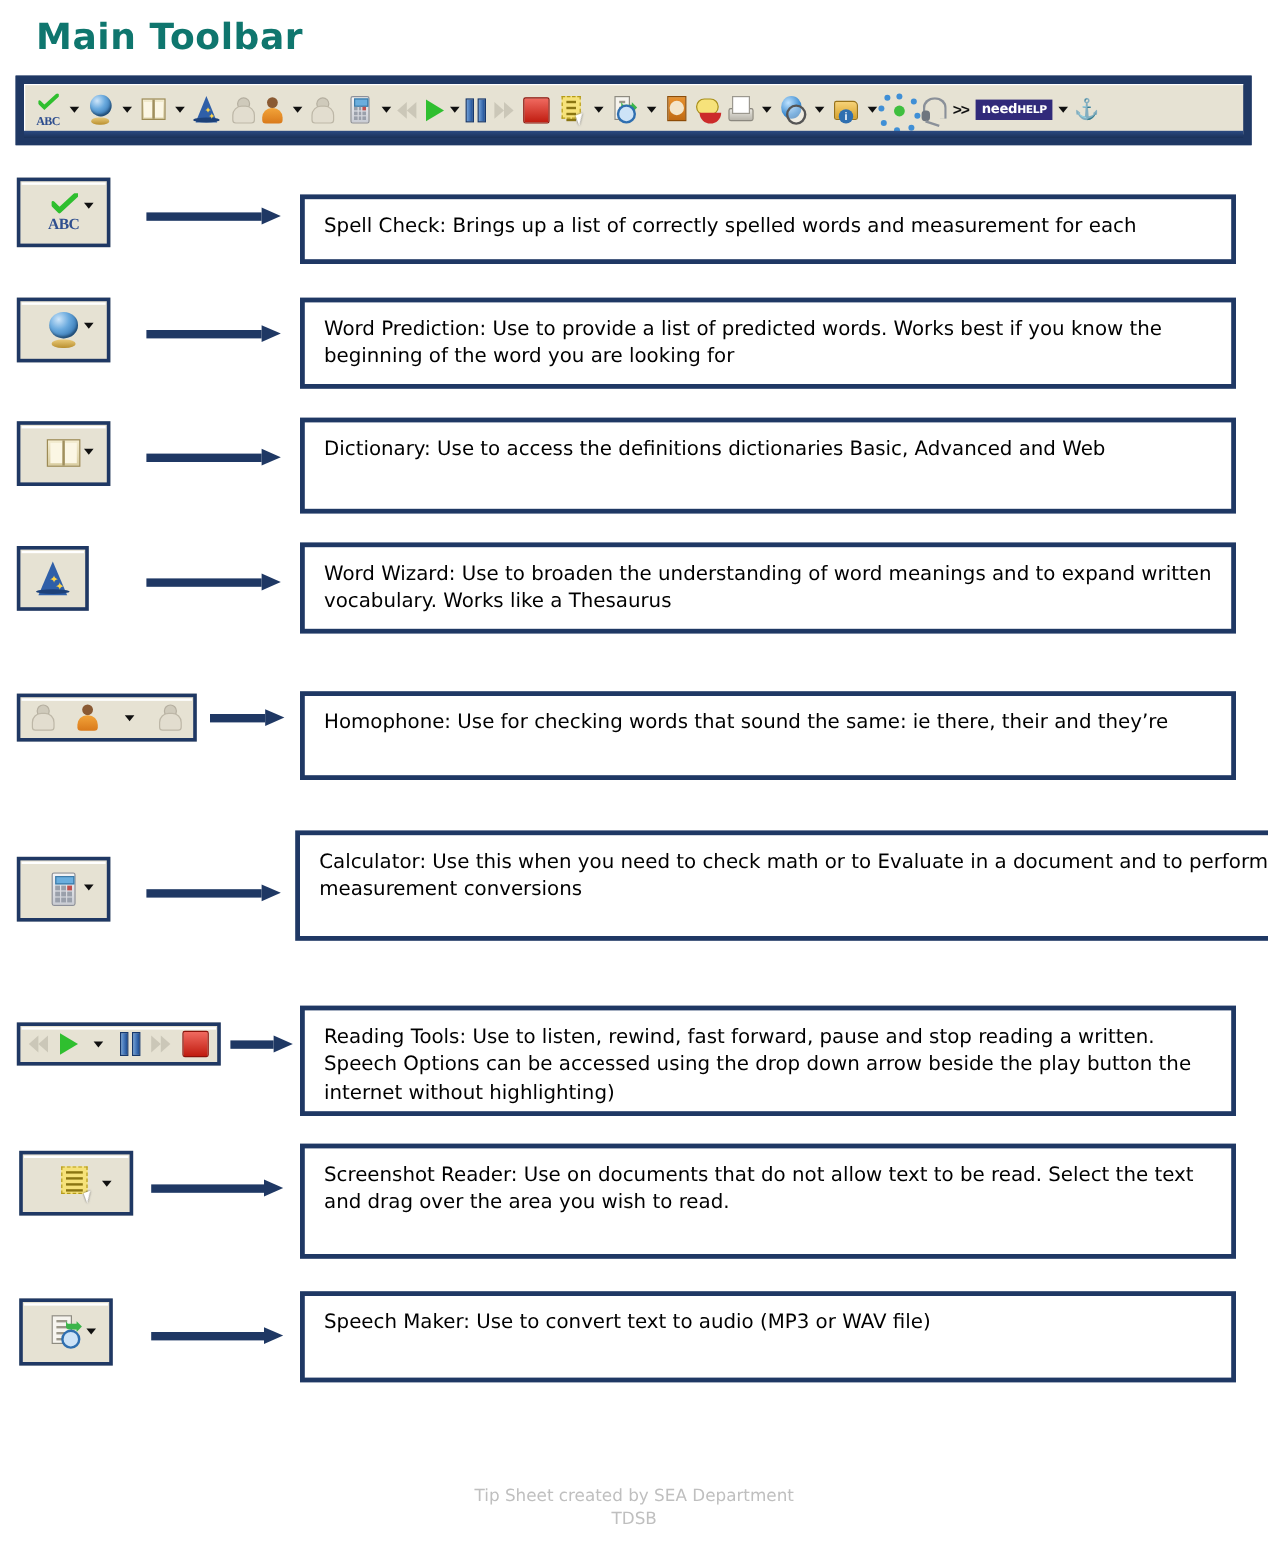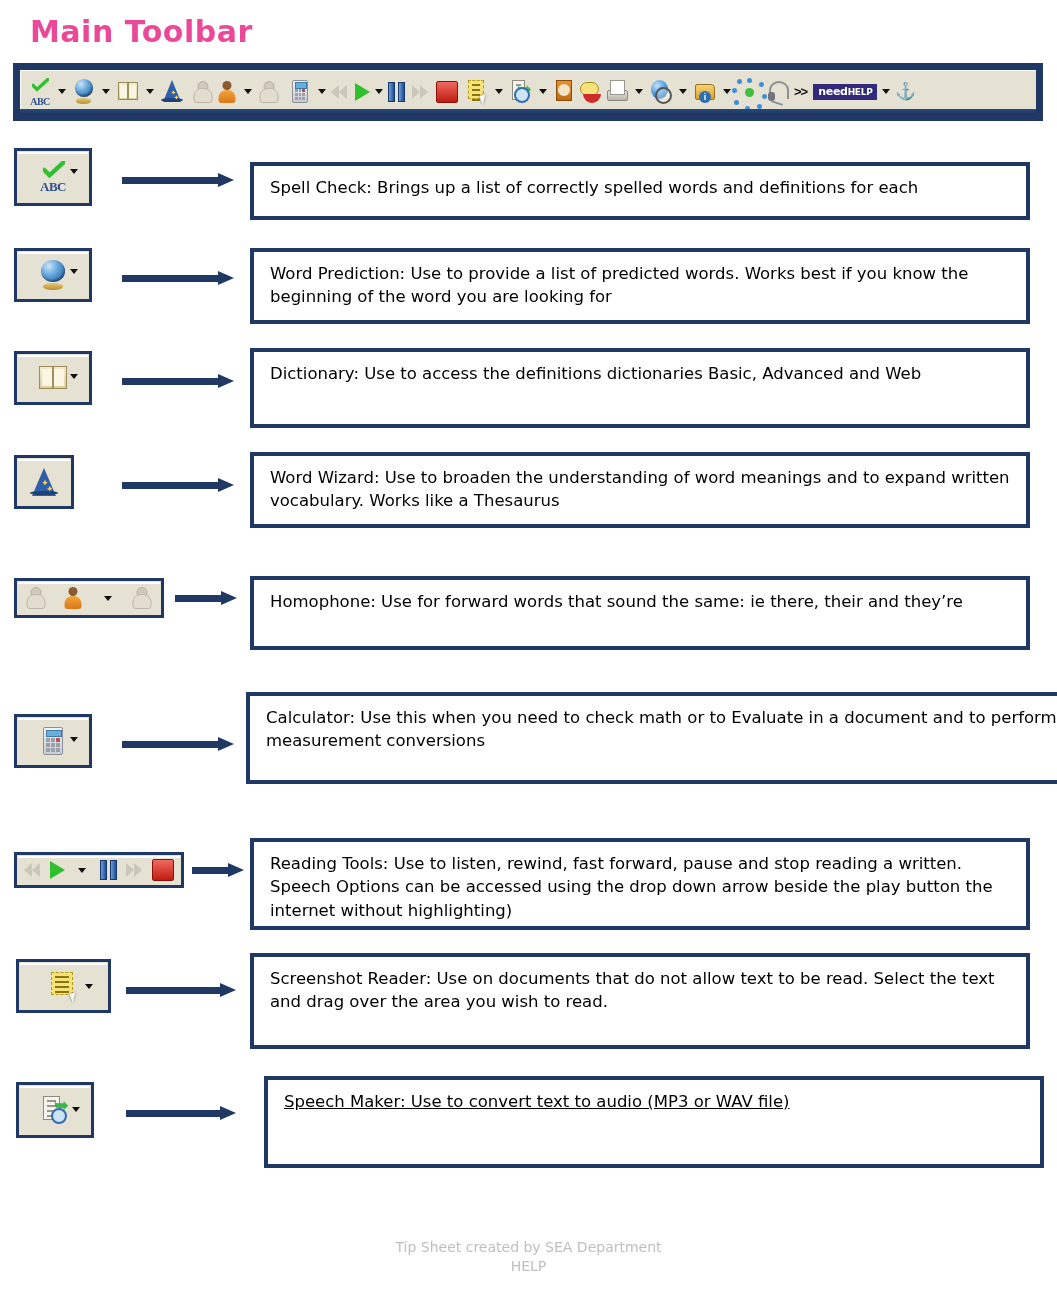--- a/index.html
+++ b/index.html
@@ -17,21 +17,21 @@
   }
 
   
   #page-title {
     position: absolute;
     left: 30px;
     top: 14px;
     font-size: 30px;
     font-weight: bold;
     letter-spacing: 0.5px;
-    color: #ec4899;
+    color: #0f766e;
     font-family: "DejaVu Sans", sans-serif;
   }
 
   
   #toolbar-frame {
     position: absolute;
     left: 13px;
     top: 63px;
     width: 1030px;
     height: 58px;
@@ -570,21 +570,21 @@
           <path d="M1 7 L6 12 L19 0" stroke="#2fbf2f" stroke-width="4" fill="none" stroke-linecap="round"></path>
         </svg>
       <span class="abc ico-spell-abc">ABC</span>
     </span>
     <span class="caret" style="position:absolute;right:6px;top:18px;"></span>
   </div>
   <div class="arrow" style="left:122px; top:25px; width:112px;">
     <div class="shaft" style="width:96px"></div>
       <div class="head" style="left:96px"></div>
   </div>
-  <div class="callout" style="left:250px; top:14px; width:780px; height:58px;">Spell Check:  Brings up a list of correctly spelled words and definitions for each</div>
+  <div class="callout" style="left:250px; top:14px; width:780px; height:58px;">Spell Check:  Brings up a list of correctly spelled words and measurement for each</div>
 </div>
 
 <div class="row" style="top:245px;">
   <div class="btn-chip" style="left:14px; top:3px; width:78px; height:54px;">
     <div class="inner-hl"></div>
     <span class="ic ic32">
       <span class="ball"></span>
         <span class="ball-base"></span>
     </span>
     <span class="caret" style="position:absolute;right:6px;top:18px;"></span>
@@ -645,21 +645,21 @@
     <span class="caret"></span>
     <span class="person gray">
         <span class="head"></span>
         <span class="body"></span>
       </span>
   </div>
   <div class="arrow" style="left:175px; top:13px; width:62px;">
     <div class="shaft" style="width:46px"></div>
       <div class="head" style="left:46px"></div>
   </div>
-  <div class="callout" style="left:250px; top:-2px; width:780px; height:74px;">Homophone:   Use for forward words that sound the same: ie there, their and they’re</div>
+  <div class="callout" style="left:250px; top:-2px; width:780px; height:74px;">Homophone:   Use for checking words that sound the same: ie there, their and they’re</div>
 </div>
 
 <div class="row" style="top:692px;">
   <div class="btn-chip" style="left:14px; top:22px; width:78px; height:54px;">
     <div class="inner-hl"></div>
     <span class="ic ic32">
       <span class="calc">
         <span class="calc-screen"></span>
         <span class="calc-keys">
             <i></i>
@@ -736,17 +736,17 @@
         </span>
       <span class="doc-arrow">➥</span>
       <span class="doc-mag"></span>
     </span>
     <span class="caret" style="position:absolute;right:6px;top:22px;"></span>
   </div>
   <div class="arrow" style="left:126px; top:28px; width:110px;">
     <div class="shaft" style="width:94px"></div>
       <div class="head" style="left:94px"></div>
   </div>
-  <div class="callout" style="left:264px; top:-2px; width:780px; height:92px;text-decoration:underline;">Speech Maker:  Use to convert text to audio (MP3 or WAV file)</div>
+  <div class="callout" style="left:250px; top:-2px; width:780px; height:76px;">Speech Maker:  Use to convert text to audio (MP3 or WAV file)</div>
 </div>
 
 <div id="footer">Tip Sheet created by SEA Department
-HELP</div>
+TDSB</div>
 
 </body></html>

